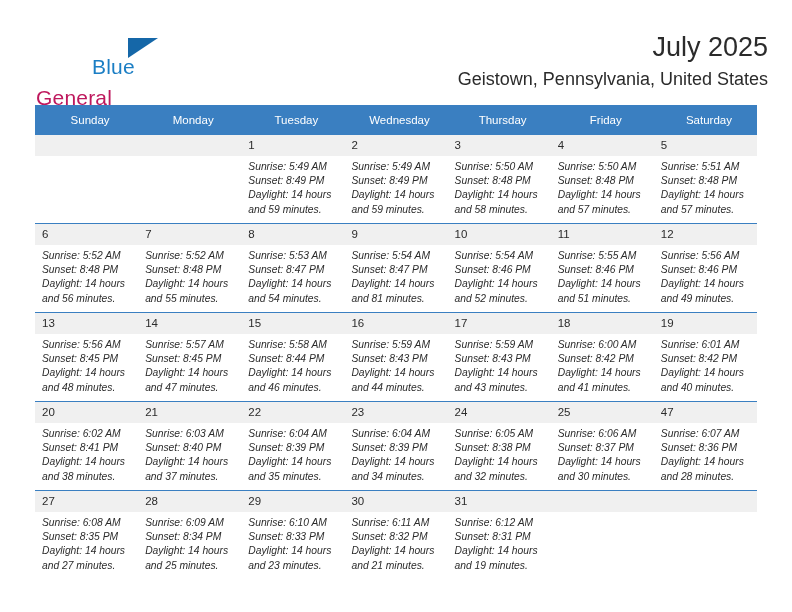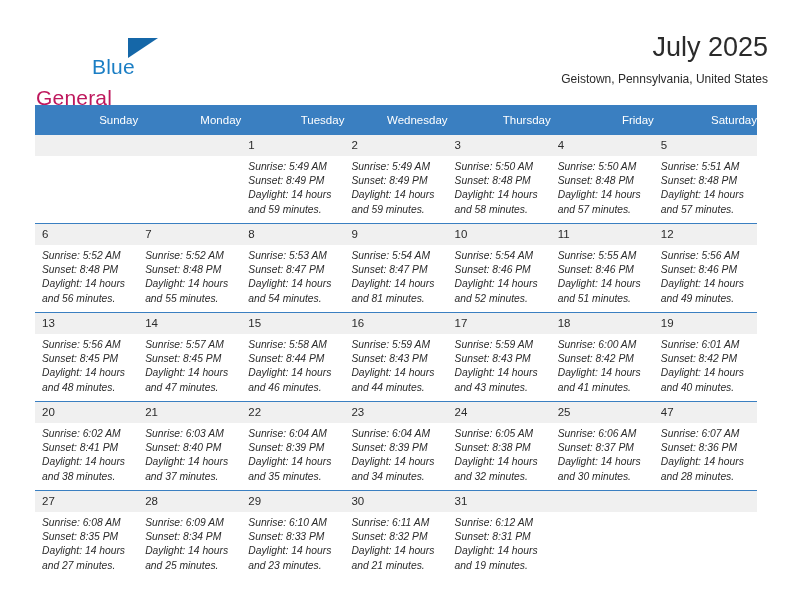--- a/index.html
+++ b/index.html
@@ -72,21 +72,21 @@
     text-align: right;
   }
   .month-title {
     font-size: 27px;
     color: #2b2b2b;
     line-height: 34px;
     white-space: nowrap;
     font-weight: normal;
   }
   .location {
-    font-size: 12px;
+    font-size: 18px;
     color: #2b2b2b;
     line-height: 22px;
     margin-top: 4px;
     white-space: nowrap;
   }
 
   
   .calendar {
     position: absolute;
     left: 35px;
@@ -96,21 +96,21 @@
   .cal-table {
     width: 722px;
     border-collapse: collapse;
     table-layout: fixed;
   }
   .cal-table th {
     background: #3a7fc1;
     color: #ffffff;
     font-size: 11.5px;
     font-weight: normal;
-    text-align: right;
+    text-align: center;
     padding: 6px 0 6px 7px;
     height: 18px;
     border: none;
   }
   .cal-table td {
     vertical-align: top;
     padding: 0;
     border: none;
     border-top: 1px solid #3a7fc1;
     height: 88px;

